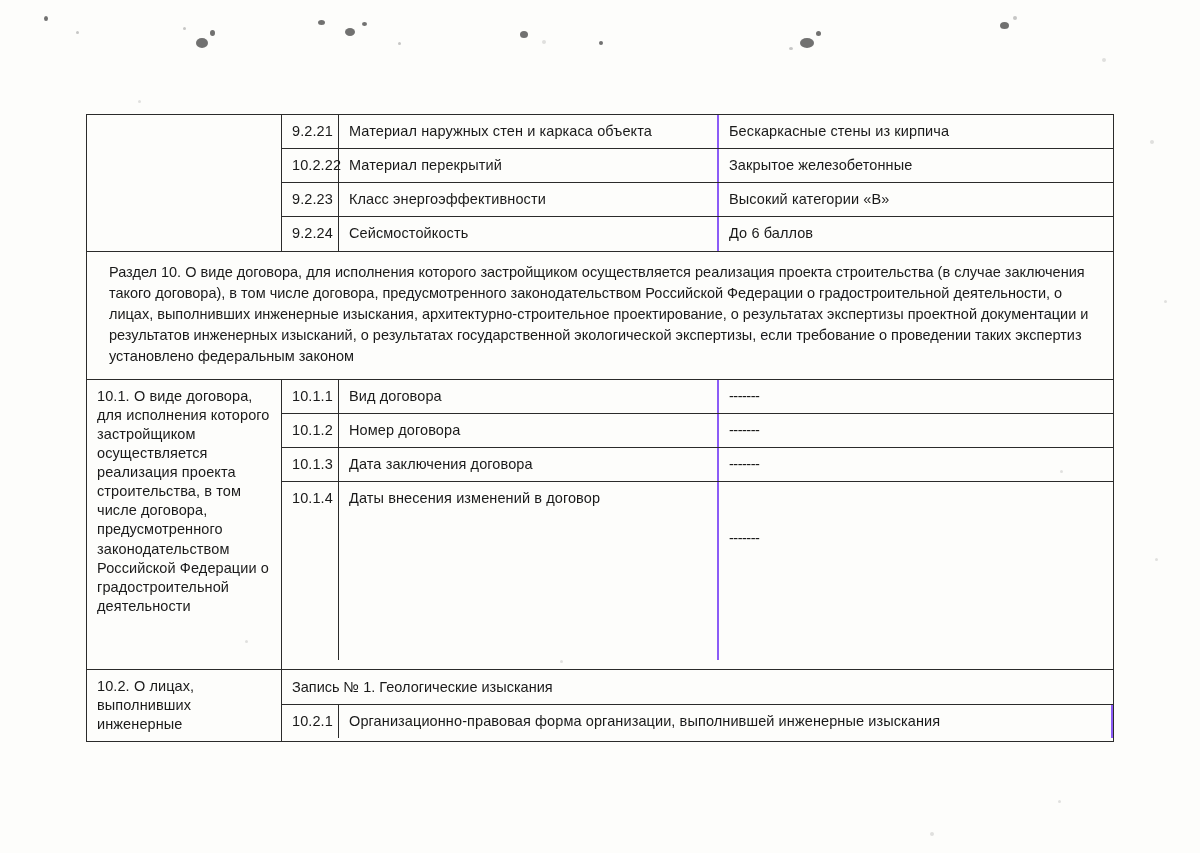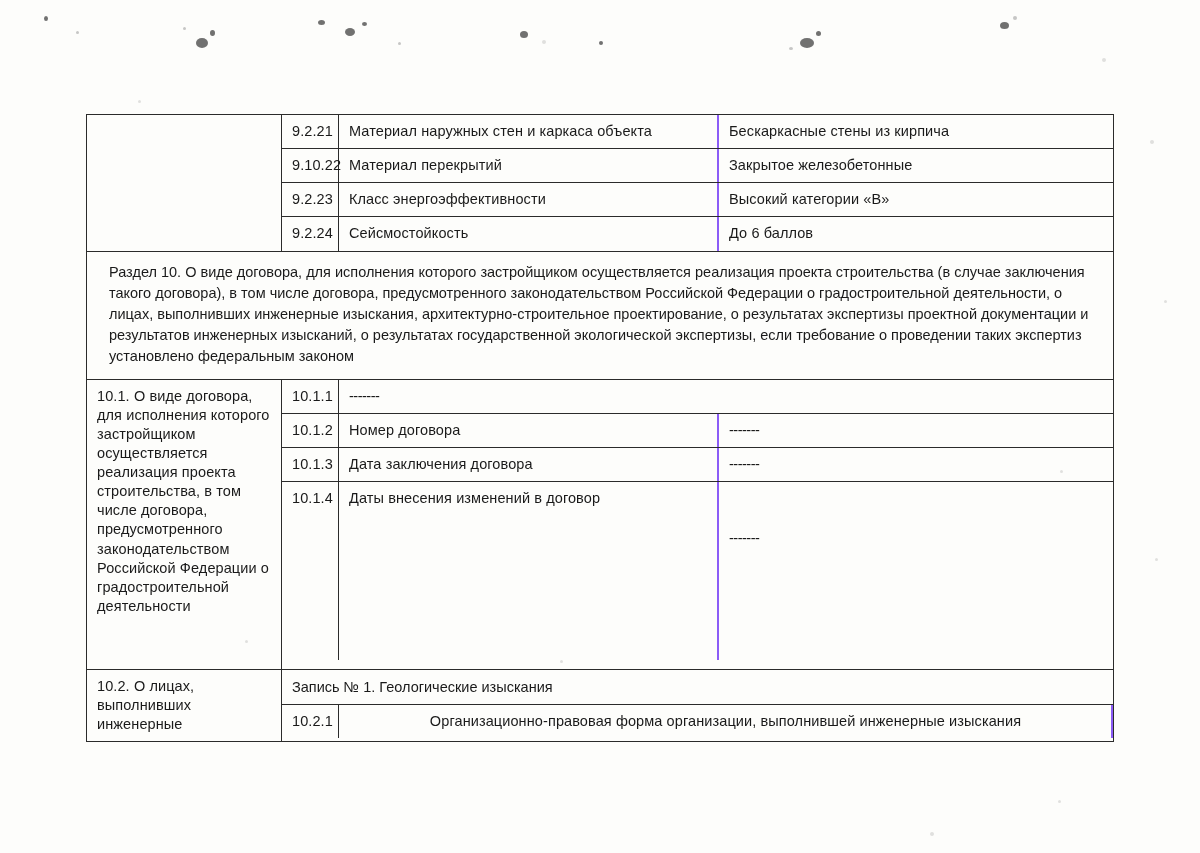--- a/index.html
+++ b/index.html
@@ -96,21 +96,21 @@
 
   .r-10-1-4 { min-height: 178px; }
   .r-10-1-4 .c-value { padding-top: 47px; }
 
   .record-row .c-record {
     flex: 1 1 auto;
     padding: 9px 10px;
     font-size: 14.5px;
   }
 
-  .two-line { line-height: 1.36; text-align: center; }
+  .two-line { line-height: 1.36; }
 </style>
 </head>
 <body>
 
 <div class="speck" style="left:44px;  top:16px;  width:4px;  height:5px;"></div>
 <div class="speck soft" style="left:76px;  top:31px;  width:3px;  height:3px;"></div>
 <div class="speck" style="left:196px; top:38px;  width:12px; height:10px;"></div>
 <div class="speck" style="left:210px; top:30px;  width:5px;  height:6px;"></div>
 <div class="speck soft" style="left:183px; top:27px;  width:3px;  height:3px;"></div>
 <div class="speck" style="left:318px; top:20px;  width:7px;  height:5px;"></div>
@@ -142,21 +142,21 @@
     <div class="cell c-left"></div>
     <div class="subtable">
 
       <div class="row">
         <div class="cell c-code">9.2.21</div>
         <div class="cell c-name">Материал наружных стен и каркаса объекта</div>
         <div class="cell c-value">Бескаркасные стены из кирпича</div>
       </div>
 
       <div class="row">
-        <div class="cell c-code">9.10.22</div>
+        <div class="cell c-code">10.2.22</div>
         <div class="cell c-name">Материал перекрытий</div>
         <div class="cell c-value">Закрытое железобетонные</div>
       </div>
 
       <div class="row">
         <div class="cell c-code">9.2.23</div>
         <div class="cell c-name">Класс энергоэффективности</div>
         <div class="cell c-value">Высокий категории «В»</div>
       </div>
 
@@ -172,20 +172,21 @@
   <div class="row">
     <div class="section-note">Раздел 10. О виде договора, для исполнения которого застройщиком осуществляется реализация проекта строительства (в случае заключения такого договора), в том числе договора, предусмотренного законодательством Российской Федерации о градостроительной деятельности, о лицах, выполнивших инженерные изыскания, архитектурно-строительное проектирование, о результатах экспертизы проектной документации и результатов инженерных изысканий, о результатах государственной экологической экспертизы, если требование о проведении таких экспертиз установлено федеральным законом</div>
   </div>
 
   <div class="row tall-left">
     <div class="cell c-left">10.1. О виде договора, для исполнения которого застройщиком осуществляется реализация проекта строительства, в том числе договора, предусмотренного законодательством Российской Федерации о градостроительной деятельности</div>
     <div class="subtable">
 
       <div class="row">
         <div class="cell c-code">10.1.1</div>
+        <div class="cell c-name">Вид договора</div>
         <div class="cell c-value dashes">-------</div>
       </div>
 
       <div class="row">
         <div class="cell c-code">10.1.2</div>
         <div class="cell c-name">Номер договора</div>
         <div class="cell c-value dashes">-------</div>
       </div>
 
       <div class="row">

